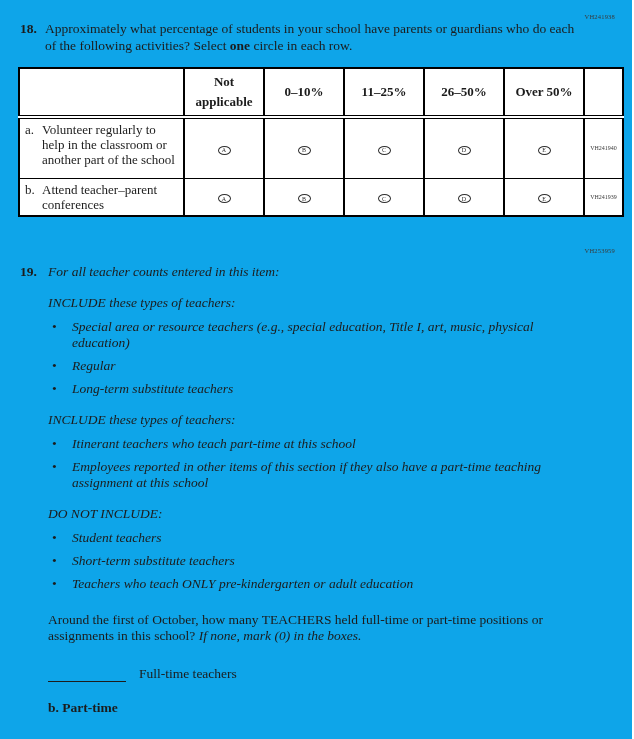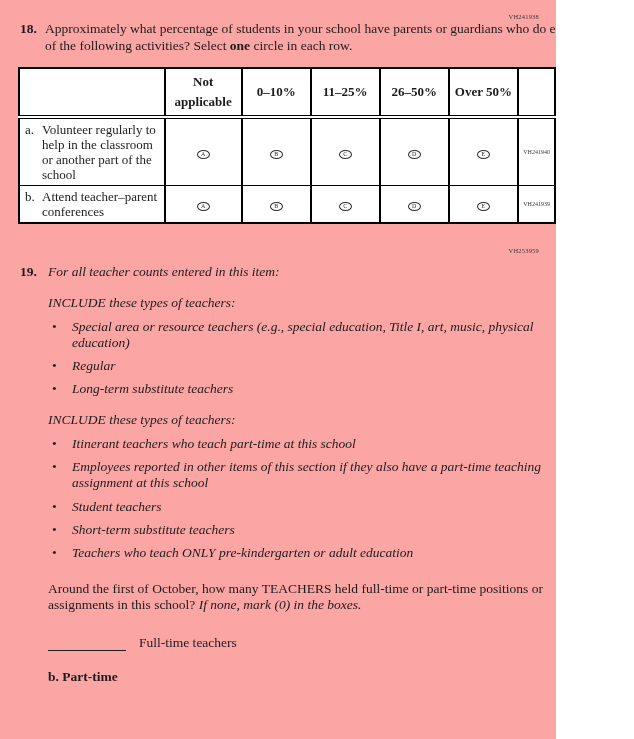--- a/index.html
+++ b/index.html
@@ -1,21 +1,21 @@
 <!DOCTYPE html>
 <html><head>
 <meta charset="utf-8">
 <style>
   * { box-sizing: border-box; }
   html, body { margin: 0; padding: 0; background: #ffffff; }
   .page {
     position: relative;
-    width: 556px;
+    width: 632px;
     height: 739px;
-    background: #fca5a5;
+    background: #0ea5e9;
     font-family: "Liberation Serif", "DejaVu Serif", serif;
     color: #1c1c1c;
     overflow: hidden;
   }
   .code {
     position: absolute;
     font-size: 6.5px;
     color: #3a3a3a;
     letter-spacing: 0.2px;
   }
@@ -218,20 +218,21 @@
         <li class="bullet-item">
             <span class="dot"></span>
             <span class="bullet-text">Itinerant teachers who teach part-time at this school</span>
           </li>
         <li class="bullet-item">
             <span class="dot"></span>
             <span class="bullet-text">Employees reported in other items of this section if they also have a part-time teaching assignment at this school</span>
           </li>
       </ul>
 
+      <p class="sec-heading">DO NOT INCLUDE:</p>
       <ul class="bullet-list">
         <li class="bullet-item">
             <span class="dot"></span>
             <span class="bullet-text">Student teachers</span>
           </li>
         <li class="bullet-item">
             <span class="dot"></span>
             <span class="bullet-text">Short-term substitute teachers</span>
           </li>
         <li class="bullet-item">

